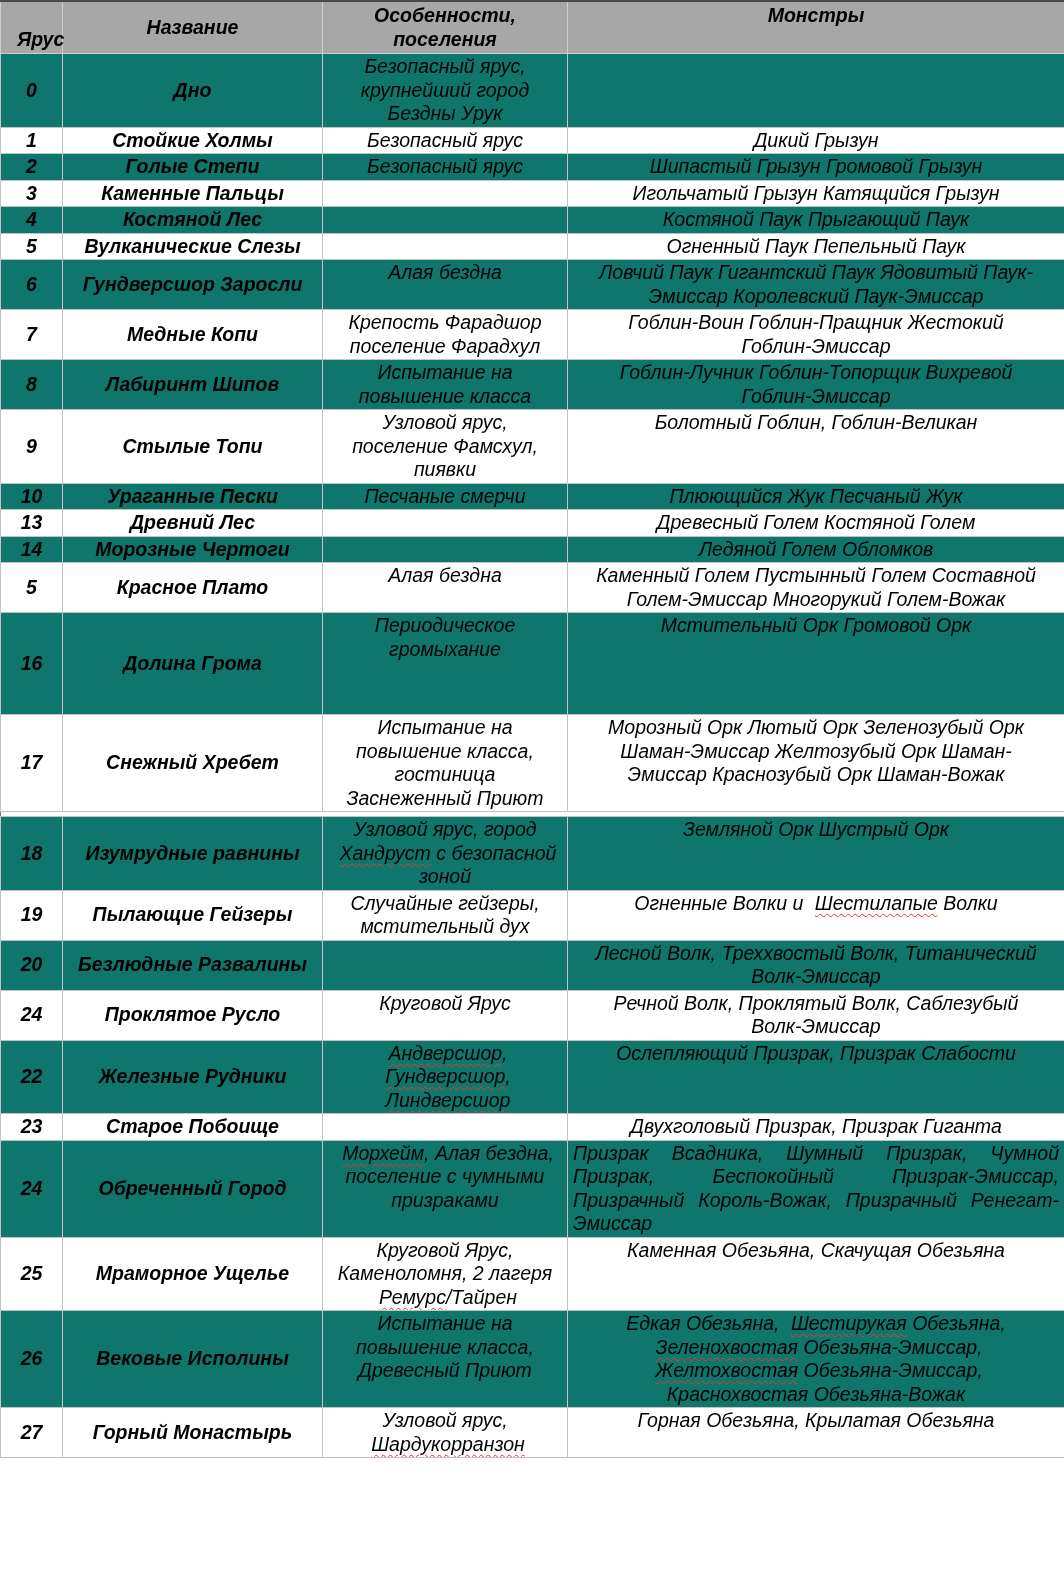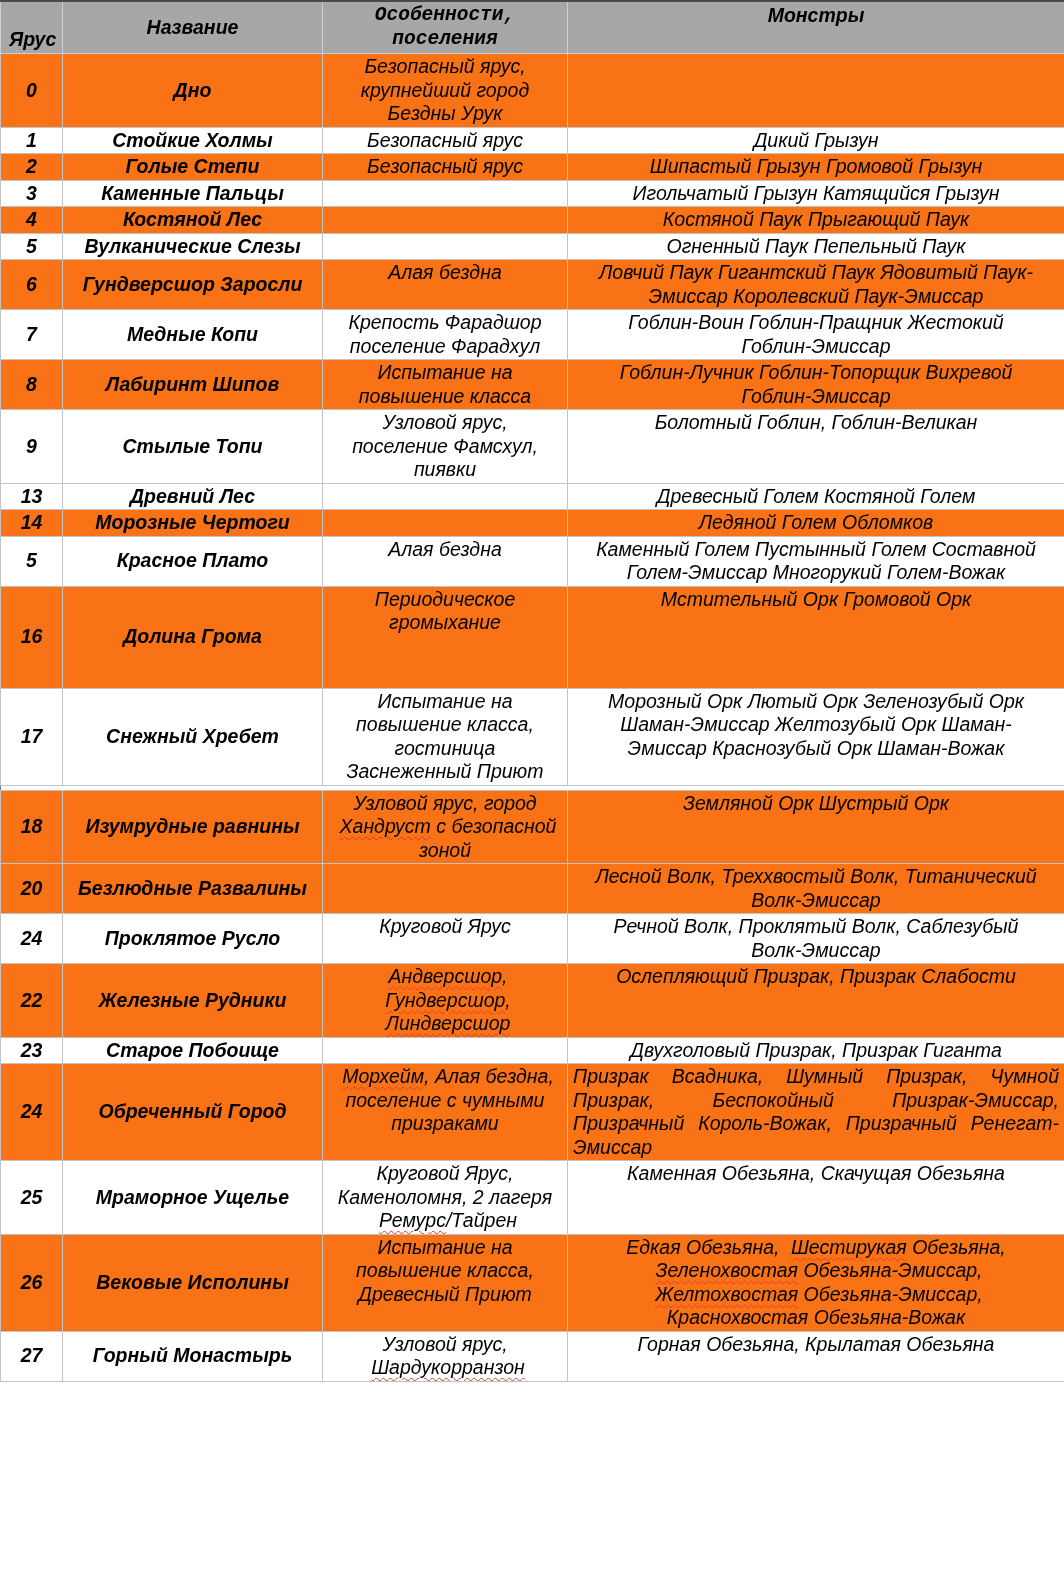--- a/index.html
+++ b/index.html
@@ -31,32 +31,32 @@
 
   thead th {
     background: #a7a7a7;
     font-weight: bold;
     text-align: center;
     border: 1px solid #cfcfcf;
     padding: 2px 4px;
     height: 44px;
     white-space: pre-line;
   }
-  thead th:nth-child(1) { vertical-align: bottom; text-align: left; padding-left: 8px; }
+  thead th:nth-child(1) { vertical-align: bottom; text-align: left; padding-left: 16px; }
   thead th:nth-child(2) { vertical-align: middle; }
-  thead th:nth-child(3) { vertical-align: middle; font-family: Liberation Mono, monospace; }
+  thead th:nth-child(3) { vertical-align: middle; }
   thead th:nth-child(4) { vertical-align: top; }
 
   tbody td {
     border: 1px solid #c3c3c3;
     padding: 1px 5px;
     text-align: center;
     overflow: hidden;
   }
-  tbody tr.alt td { background: #f97316; }
+  tbody tr.alt td { background: #0f766e; }
   tbody tr.plain td { background: #ffffff; }
 
   tbody td:nth-child(1),
   tbody td:nth-child(2) { font-weight: bold; vertical-align: middle; }
   tbody td:nth-child(3),
   tbody td:nth-child(4) { vertical-align: top; white-space: pre-line; }
 
   tr[data-row="16"] { height: 102px; }
   tr[data-row="24"] td:nth-child(4) { text-align: justify; }
 
@@ -158,20 +158,26 @@
 Гоблин-Эмиссар</td>
       </tr>
       <tr class="plain" data-row="9">
         <td>9</td>
         <td>Стылые Топи</td>
         <td>Узловой ярус,
 поселение Фамсхул,
 пиявки</td>
         <td>Болотный Гоблин, Гоблин-Великан</td>
       </tr>
+      <tr class="alt" data-row="10">
+        <td>10</td>
+        <td>Ураганные Пески</td>
+        <td>Песчаные смерчи</td>
+        <td>Плюющийся Жук Песчаный Жук</td>
+      </tr>
       <tr class="plain" data-row="13">
         <td>13</td>
         <td>Древний Лес</td>
         <td></td>
         <td>Древесный Голем Костяной Голем</td>
       </tr>
       <tr class="alt" data-row="14">
         <td>14</td>
         <td>Морозные Чертоги</td>
         <td></td>
@@ -209,20 +215,27 @@
         <td></td>
       </tr>
       <tr class="alt" data-row="18">
         <td>18</td>
         <td>Изумрудные равнины</td>
         <td>Узловой ярус, город
 <span class="sq">Хандруст</span> с безопасной
 зоной</td>
         <td>Земляной Орк Шустрый Орк</td>
       </tr>
+      <tr class="plain" data-row="19">
+        <td>19</td>
+        <td>Пылающие Гейзеры</td>
+        <td>Случайные гейзеры,
+мстительный дух</td>
+        <td>Огненные Волки и <span class="sq">Шестилапые</span> Волки</td>
+      </tr>
       <tr class="alt" data-row="20">
         <td>20</td>
         <td>Безлюдные Развалины</td>
         <td></td>
         <td>Лесной Волк, Треххвостый Волк, Титанический
 Волк-Эмиссар</td>
       </tr>
       <tr class="plain" data-row="21">
         <td>24</td>
         <td>Проклятое Русло</td>

